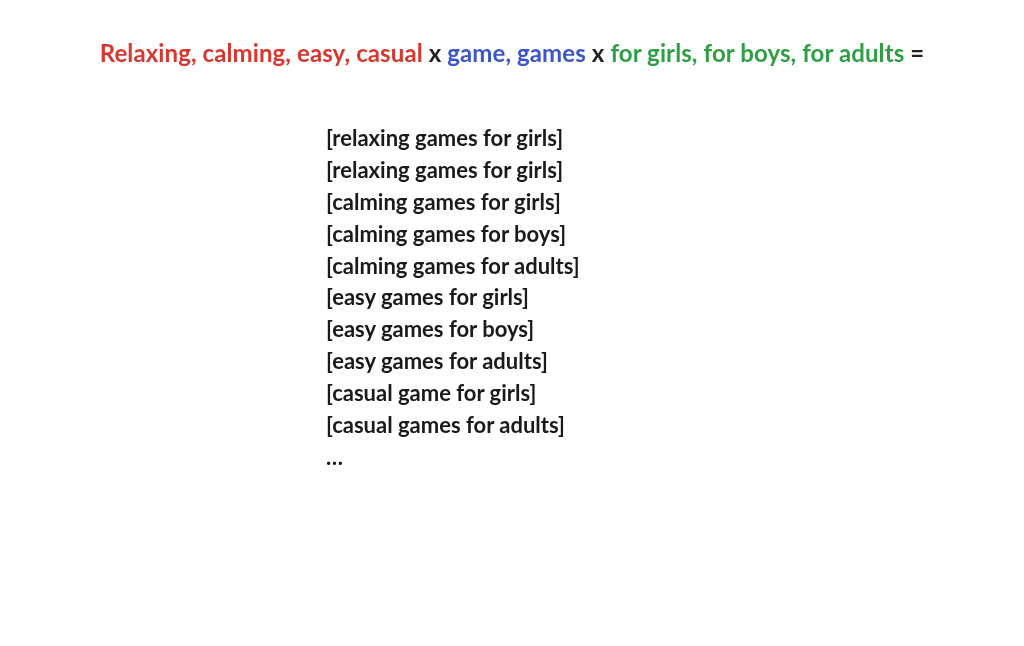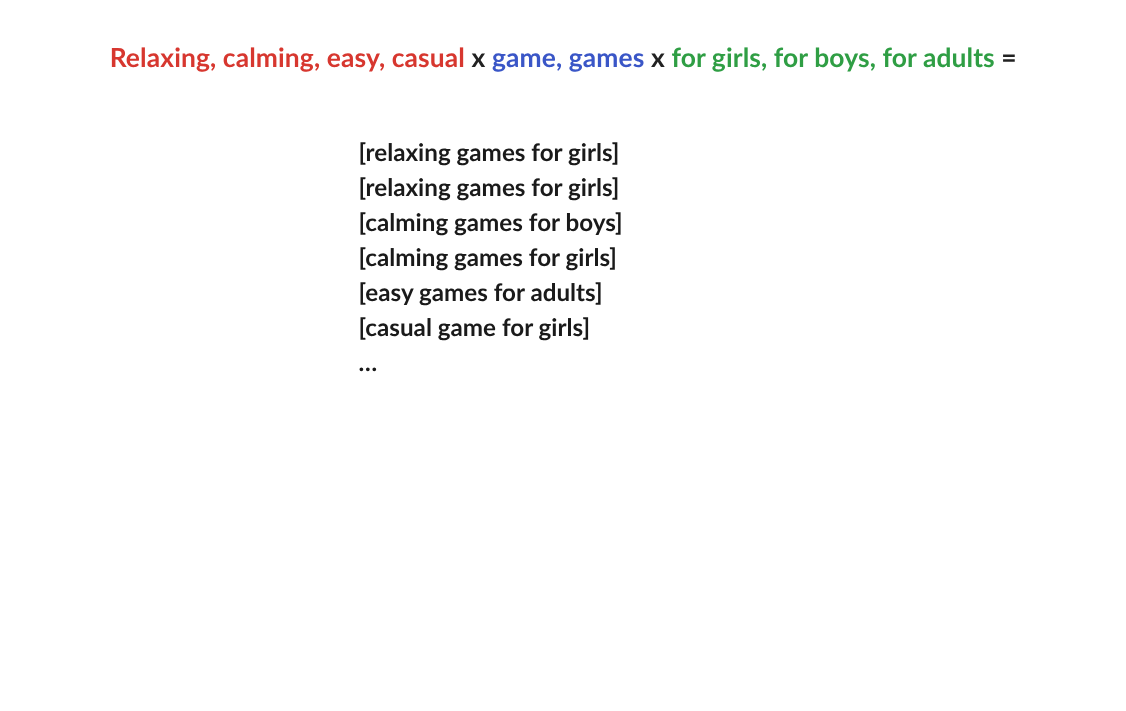--- a/index.html
+++ b/index.html
@@ -49,18 +49,22 @@
 </head>
 <body>
 
 <div class="formula">
   <span class="seg-red">Relaxing, calming, easy, casual</span><span class="seg-black"> x </span><span class="seg-blue">game, games</span><span class="seg-black"> x </span><span class="seg-green">for girls, for boys, for adults</span><span class="seg-black"> =</span>
 </div>
 
 <div class="results">
   <div>[relaxing games for girls]</div>
   <div>[relaxing games for girls]</div>
+  <div>[calming games for girls]</div>
   <div>[calming games for boys]</div>
-  <div>[calming games for girls]</div>
+  <div>[calming games for adults]</div>
+  <div>[easy games for girls]</div>
+  <div>[easy games for boys]</div>
   <div>[easy games for adults]</div>
   <div>[casual game for girls]</div>
+  <div>[casual games for adults]</div>
   <div>…</div>
 </div>
 
 </body></html>

